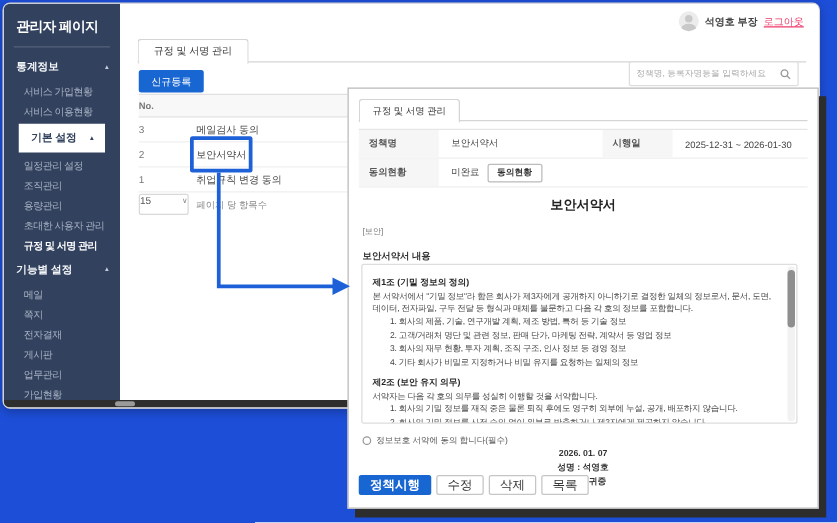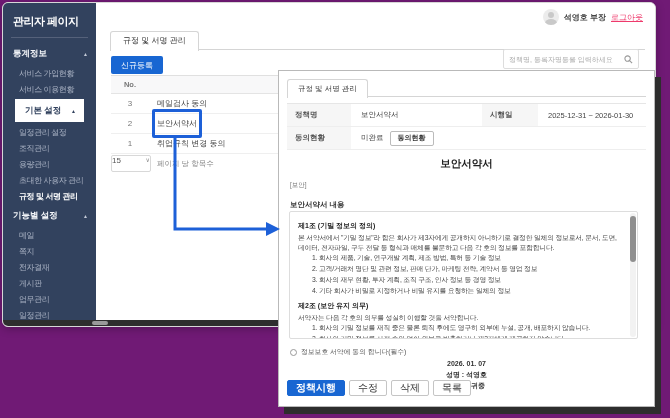--- a/index.html
+++ b/index.html
@@ -1,17 +1,17 @@
 <!DOCTYPE html>
 <html><head>
 <meta charset="utf-8">
 <style>
   * { margin:0; padding:0; box-sizing:border-box; }
   html,body { width:670px; height:418px; background:#ffffff; font-family:"Liberation Sans", sans-serif; }
-  .canvas { position:relative; width:670px; height:418px; overflow:hidden; background:#701a75; }
+  .canvas { position:relative; width:670px; height:418px; overflow:hidden; background:#1d4ed8; }
 
   
   .app-window { position:absolute; left:2px; top:2px; width:654px; height:325px;
     background:#ffffff; border:1px solid #d7d7d7; border-radius:6px;
     box-shadow:0 2px 8px rgba(0,0,0,.25); overflow:hidden; }
   .bottom-strip { position:absolute; left:0; right:0; bottom:0; height:6px; background:#2e2e2e; }
   .hscroll-thumb { position:absolute; left:89px; width:16px; top:1px; height:4px; background:#9a9a9a; border-radius:2px; }
 
   
   .sidebar { position:absolute; left:0; top:0; bottom:6px; width:93px; background:#32425e; color:#e8ecf4; overflow:hidden; }
@@ -43,21 +43,21 @@
   .searchbox { position:absolute; right:16px; top:46px; width:136px; height:20px; border:1px solid #dddddd;
     border-radius:2px; background:#fff; display:flex; align-items:center; padding:0 5px; }
   .searchbox input { flex:1; border:none; outline:none; font-size:7px; color:#555; font-family:inherit; min-width:0; }
   .searchbox input::placeholder { color:#aaa; }
   .search-ic { width:9px; height:9px; flex:0 0 auto; }
 
   .tbl { position:absolute; left:15px; right:16px; top:72px; border-top:1px solid #e0e0e0; }
   .tbl-hd { display:flex; height:18px; background:#f8f8f9; border-bottom:1px solid #e4e4e4;
     font-size:7.5px; color:#666; font-weight:bold; align-items:center; }
   .tbl-row { display:flex; height:20px; border-bottom:1px solid #efefef; font-size:8px; color:#444; align-items:center; cursor:pointer; }
-  .c-no { width:38px; text-align:center; color:#777; }
+  .c-no { width:38px; text-align:left; color:#777; }
   .c-title { flex:1; padding-left:8px; }
 
   .pager { position:absolute; left:15px; top:152px; display:flex; align-items:center; gap:6px; }
   .pager-select { width:40px; height:17px; border:1px solid #d8d8d8; border-radius:2px; background:#fff;
     display:flex; justify-content:space-between; padding:0 0; font-size:8px; color:#555; cursor:pointer; }
   .pager-select .chev { font-size:6px; color:#888; }
   .pager-label { font-size:7.5px; color:#888; }
 
   
   .anno-rect { position:absolute; left:152px; top:109px; width:50px; height:29px;
@@ -132,21 +132,21 @@
           <div class="sb-item active">규정 및 서명 관리</div>
           <div class="sb-section-hd">
             <span>기능별 설정</span>
             <span class="arr">▲</span>
           </div>
           <div class="sb-item">메일</div>
           <div class="sb-item">쪽지</div>
           <div class="sb-item">전자결재</div>
           <div class="sb-item">게시판</div>
           <div class="sb-item">업무관리</div>
-          <div class="sb-item">일정관리</div>
+          <div class="sb-item">가입현황</div>
         </nav>
     </aside>
 
     <div class="main">
 
       <div class="userbar">
         <span class="avatar"></span>
         <span class="user-name">석영호 부장</span>
         <span class="logout">로그아웃</span>
       </div>

